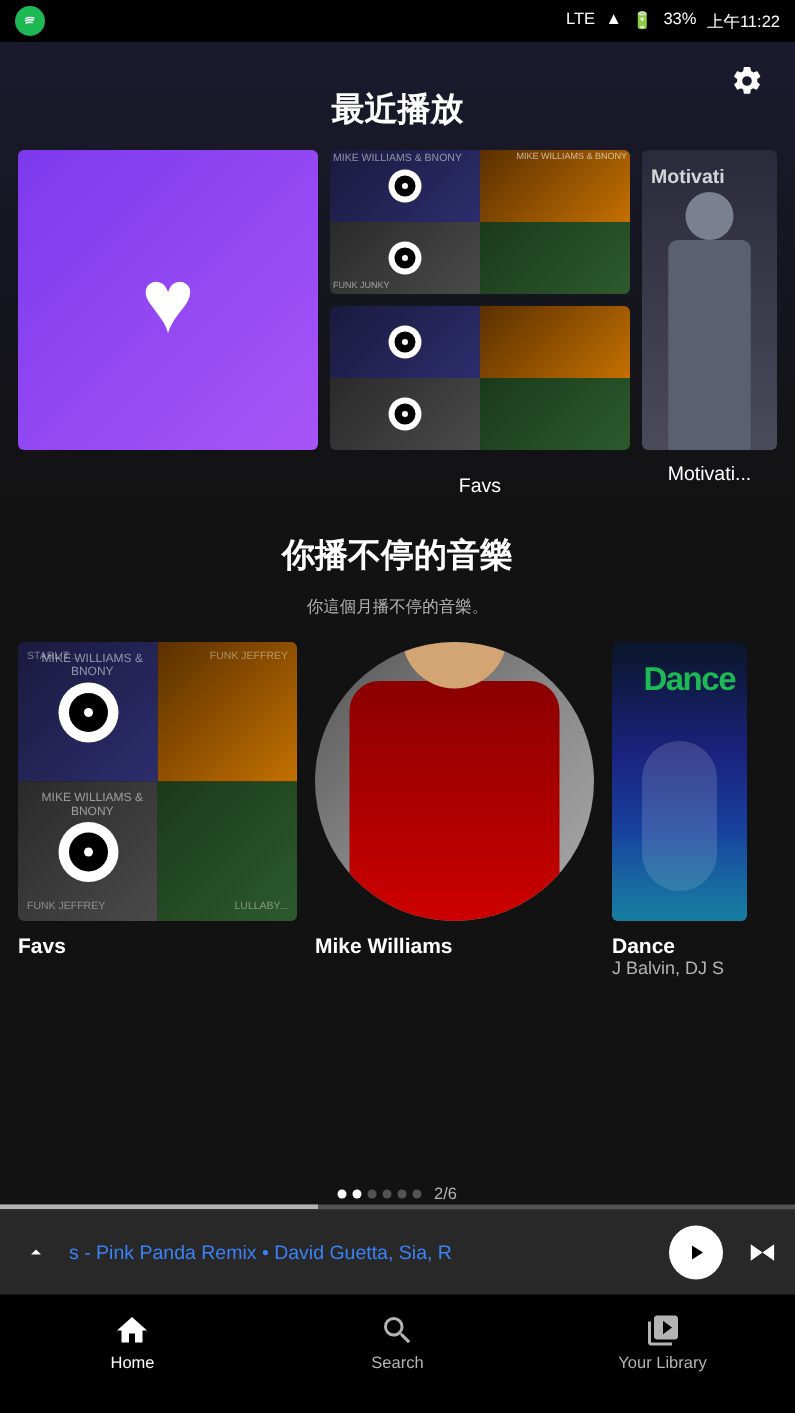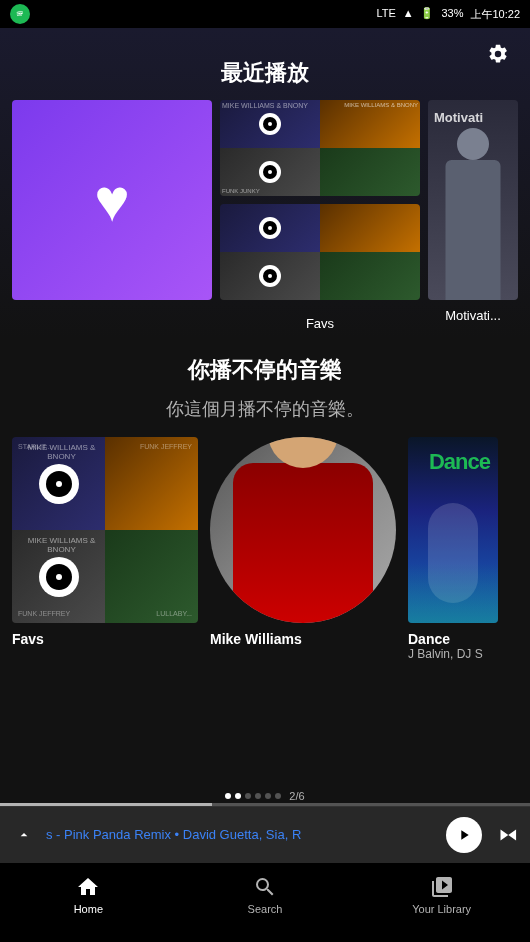--- a/index.html
+++ b/index.html
@@ -57,21 +57,21 @@
     
     .section-title {
       text-align: center;
       font-size: 22px;
       font-weight: 700;
       margin: 20px 0 12px;
       color: #fff;
     }
     .section-subtitle {
       text-align: center;
-      font-size: 18px;
+      font-size: 11px;
       color: #b3b3b3;
       margin-bottom: 16px;
     }
 
     
     .recently-played {
       padding: 0 12px;
       margin-bottom: 20px;
     }
     .recently-item {
@@ -332,21 +332,21 @@
           <path d="M6.5 12s4-2.5 10-1" stroke="white" stroke-width="2" stroke-linecap="round" fill="none"></path>
           <path d="M6 9s4.5-3 11-1" stroke="white" stroke-width="2" stroke-linecap="round" fill="none"></path>
         </svg>
     </div>
   </div>
   <div class="status-right">
     <span>LTE</span>
     <span>▲</span>
     <span>🔋</span>
     <span>33%</span>
-    <span>上午10:22</span>
+    <span>上午11:22</span>
   </div>
 </div>
 
 <div class="settings-btn">
   <svg width="22" height="22" viewBox="0 0 24 24" fill="#fff">
     <path d="M12 15.5A3.5 3.5 0 018.5 12 3.5 3.5 0 0112 8.5a3.5 3.5 0 013.5 3.5 3.5 3.5 0 01-3.5 3.5m7.43-2.92c.04-.32.07-.64.07-.98s-.03-.66-.07-1l2.03-1.58c.18-.14.23-.41.12-.61l-1.92-3.32c-.12-.22-.37-.29-.59-.22l-2.39.96c-.5-.38-1.03-.7-1.62-.94L14.4 2.21c-.04-.24-.24-.41-.48-.41h-3.84c-.24 0-.43.17-.47.41L9.25 4.87C8.66 5.11 8.12 5.44 7.63 5.82L5.24 4.86c-.22-.08-.47 0-.59.22L2.74 8.4c-.12.21-.08.47.12.61l2.03 1.58c-.04.34-.07.67-.07 1s.03.65.07.97l-2.03 1.58c-.18.14-.23.41-.12.61l1.92 3.32c.12.22.37.29.59.22l2.39-.96c.5.38 1.03.7 1.62.94l.36 2.54c.05.24.24.41.48.41h3.84c.24 0 .44-.17.47-.41l.36-2.54c.59-.24 1.13-.56 1.62-.94l2.39.96c.22.08.47 0 .59-.22l1.92-3.32c.12-.22.07-.47-.12-.61l-2.01-1.58z"></path>
   </svg>
 </div>
 
 <div class="main-content" style="padding-top: 10px;">

